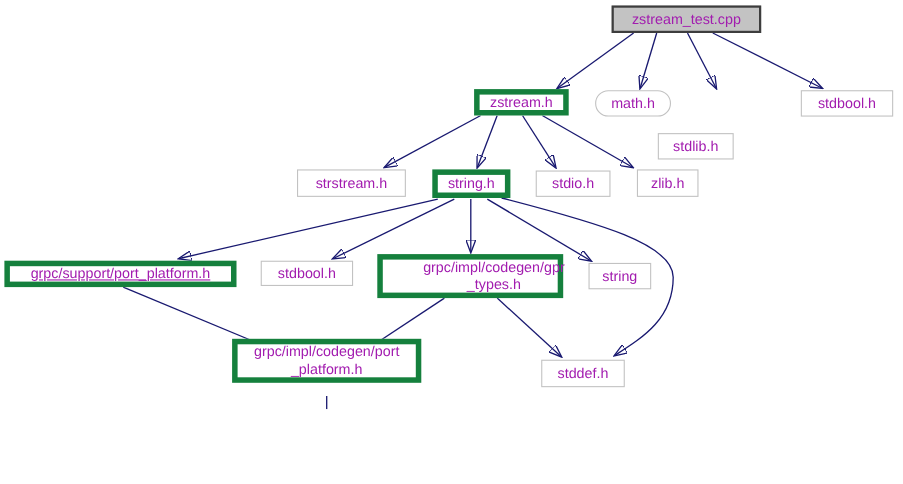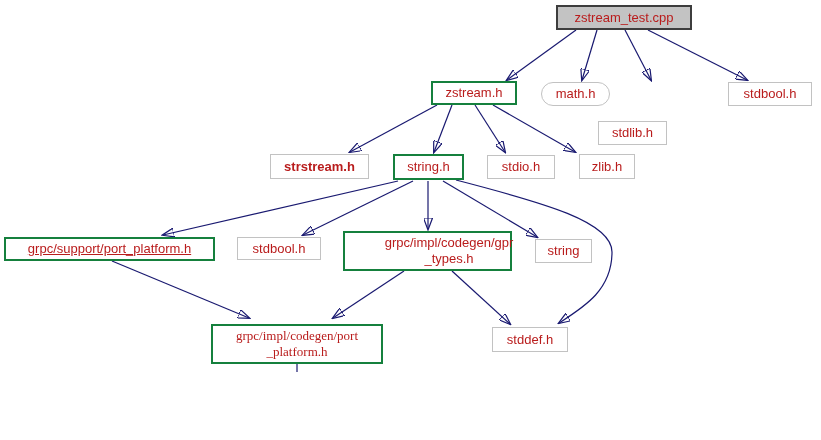--- a/index.html
+++ b/index.html
@@ -3,21 +3,21 @@
 <meta charset="utf-8">
 <style>
   html, body { margin: 0; padding: 0; background: #ffffff; }
   .canvas {
     position: relative;
     width: 821px;
     height: 372px;
     background: #ffffff;
     font-family: "Liberation Sans", sans-serif;
     font-size: 13px;
-    color: #b91c1c;
+    color: #a21caf;
     overflow: hidden;
   }
   .edges {
     position: absolute;
     left: 0; top: 0;
     width: 821px; height: 440px;
   }
   .edges path {
     stroke: #191970;
     stroke-width: 1.2;
@@ -29,21 +29,21 @@
     display: flex;
     align-items: center;
     justify-content: center;
     text-align: center;
     white-space: pre-line;
     line-height: 1.2;
     background: #ffffff;
     border: 1px solid #c2c2c2;
     padding: 0 2px;
   }
-  .node.linked { border: 2px solid #15803d; }
+  .node.linked { border: 5px solid #15803d; }
   .node.root   { border: 2px solid #3d3d3d; background: #c3c3c3; }
 </style>
 </head>
 <body>
 
 <div class="canvas">
 
   <svg class="edges" viewBox="0 0 821 440" xmlns="http://www.w3.org/2000/svg">
     <defs>
       <marker id="arrow" markerUnits="userSpaceOnUse" markerWidth="13" markerHeight="9" refX="11" refY="4.5" orient="auto">
@@ -72,37 +72,37 @@
   <div class="node root" style="left:556px; top:5px; width:136px; height:25px;">zstream_test.cpp</div>
 
   <div class="node linked" style="left:431px; top:81px; width:86px; height:24px;">zstream.h</div>
 
   <div class="node" style="left:541px; top:82px; width:69px; height:24px;border-radius:12px;">math.h</div>
 
   <div class="node" style="left:598px; top:82px; width:69px; height:24px;margin-top:39px;">stdlib.h</div>
 
   <div class="node" style="left:728px; top:82px; width:84px; height:24px;">stdbool.h</div>
 
-  <div class="node" style="left:270px; top:154px; width:99px; height:25px;font-weight:bold;">strstream.h</div>
+  <div class="node" style="left:270px; top:154px; width:99px; height:25px;">strstream.h</div>
 
   <div class="node linked" style="left:393px; top:154px; width:71px; height:26px;">string.h</div>
 
   <div class="node" style="left:487px; top:155px; width:68px; height:24px;">stdio.h</div>
 
   <div class="node" style="left:579px; top:154px; width:56px; height:25px;">zlib.h</div>
 
   <div class="node linked" style="left:4px; top:237px; width:211px; height:24px;text-decoration:underline;">grpc/support/port_platform.h</div>
 
   <div class="node" style="left:237px; top:237px; width:84px; height:23px;">stdbool.h</div>
 
   <div class="node linked" style="left:343px; top:231px; width:169px; height:40px;padding-left:45px;">grpc/impl/codegen/gpr
 _types.h</div>
 
   <div class="node" style="left:535px; top:239px; width:57px; height:24px;">string</div>
 
   <div class="node" style="left:492px; top:327px; width:76px; height:25px;">stddef.h</div>
 
-  <div class="node linked" style="left:211px; top:324px; width:172px; height:40px;font-family:Liberation Serif, serif;">grpc/impl/codegen/port
+  <div class="node linked" style="left:211px; top:308px; width:172px; height:40px;">grpc/impl/codegen/port
 _platform.h</div>
 
   <div class="node linked" style="left:260px; top:408px; width:72px; height:26px;">stdint.h</div>
 
 </div>
 
 </body></html>

